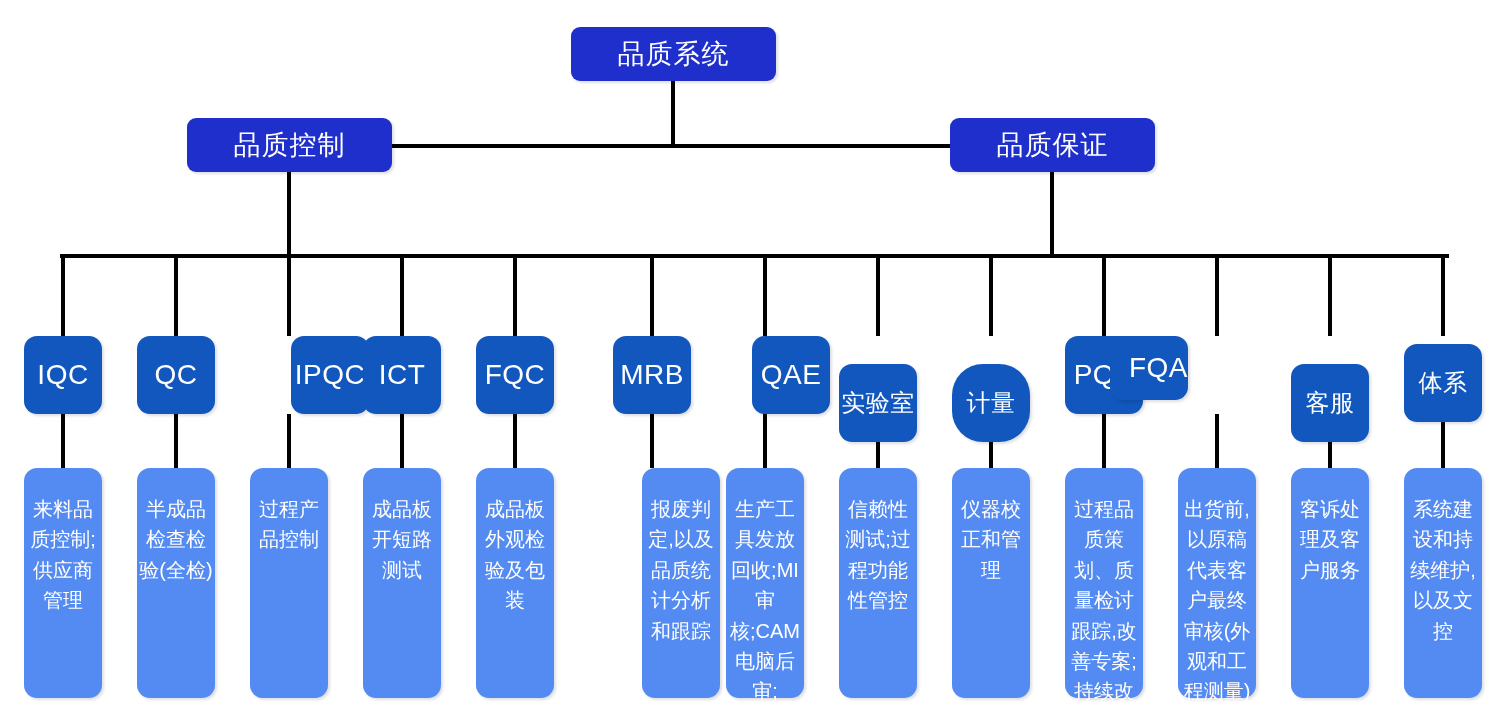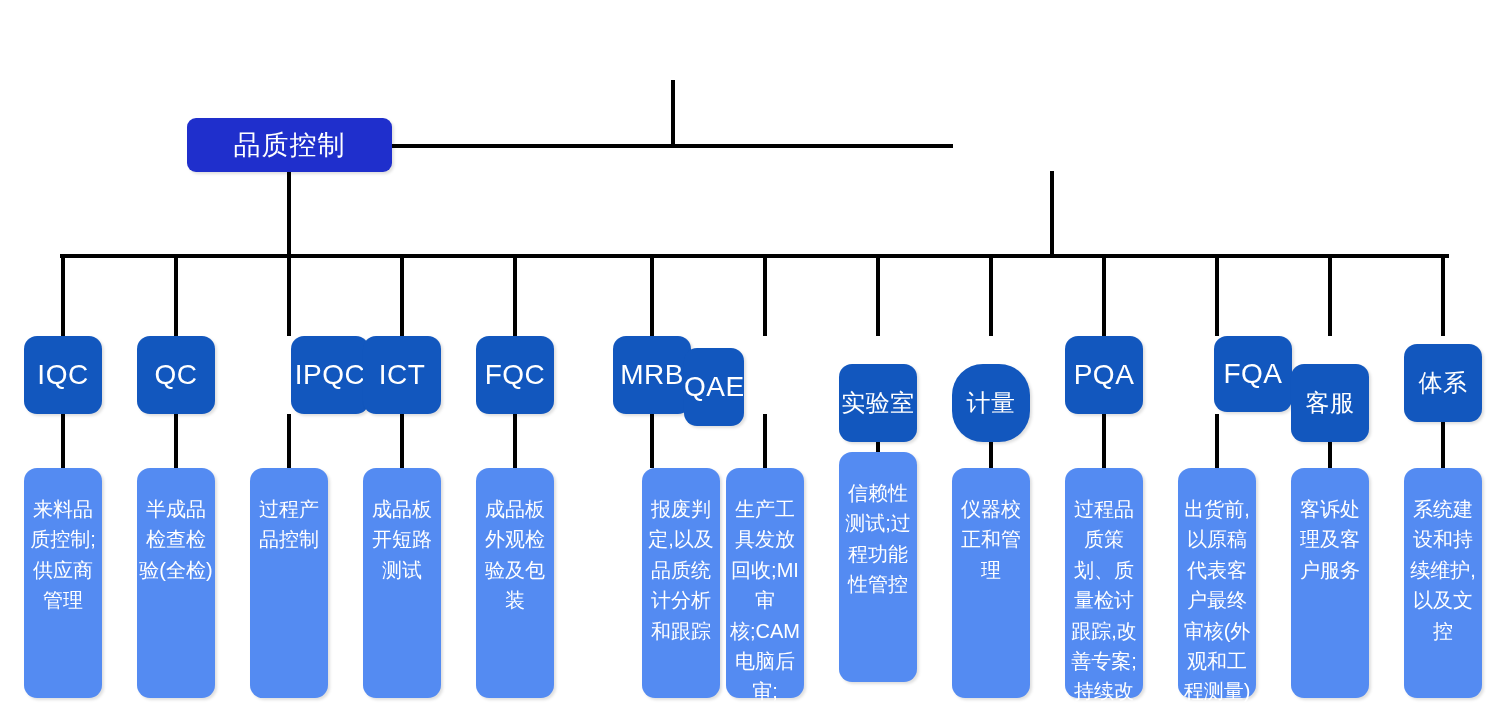--- a/index.html
+++ b/index.html
@@ -121,48 +121,54 @@
       <div class="line line-v" style="left: 650px; top: 414px; width: 4px; height: 54px;"></div>
       <div class="line line-v" style="left: 763px; top: 414px; width: 4px; height: 54px;"></div>
       <div class="line line-v" style="left: 876px; top: 414px; width: 4px; height: 54px;"></div>
       <div class="line line-v" style="left: 989px; top: 414px; width: 4px; height: 54px;"></div>
       <div class="line line-v" style="left: 1102px; top: 414px; width: 4px; height: 54px;"></div>
       <div class="line line-v" style="left: 1215px; top: 414px; width: 4px; height: 54px;"></div>
       <div class="line line-v" style="left: 1328px; top: 414px; width: 4px; height: 54px;"></div>
       <div class="line line-v" style="left: 1441px; top: 414px; width: 4px; height: 54px;"></div>
     </div>
 
+  <div class="node level1" style="left:571px; top:27px; width:205px; height:54px;">
+    <span>品质系统</span>
+  </div>
 
   <div class="node level2" style="left:187px; top:118px; width:205px; height:54px;">
     <span>品质控制</span>
   </div>
 
+  <div class="node level2" style="left:950px; top:118px; width:205px; height:54px;">
+    <span>品质保证</span>
+  </div>
 
   <div id="departments-layer">
       <div class="node level3" style="left: 24px; top: 336px; width: 78px; height: 78px;"><span>IQC</span></div>
       <div class="node level4" style="left: 24px; top: 468px; width: 78px; height: 230px;"><span>来料品质控制;供应商管理</span></div>
       <div class="node level3" style="left: 137px; top: 336px; width: 78px; height: 78px;"><span>QC</span></div>
       <div class="node level4" style="left: 137px; top: 468px; width: 78px; height: 230px;"><span>半成品检查检验(全检)</span></div>
       <div class="node level3" style="left: 250px; top: 336px; width: 78px; height: 78px; margin-left: 41px;"><span>IPQC</span></div>
       <div class="node level4" style="left: 250px; top: 468px; width: 78px; height: 230px;"><span>过程产品控制</span></div>
       <div class="node level3" style="left: 363px; top: 336px; width: 78px; height: 78px;"><span>ICT</span></div>
       <div class="node level4" style="left: 363px; top: 468px; width: 78px; height: 230px;"><span>成品板开短路测试</span></div>
       <div class="node level3" style="left: 476px; top: 336px; width: 78px; height: 78px;"><span>FQC</span></div>
       <div class="node level4" style="left: 476px; top: 468px; width: 78px; height: 230px;"><span>成品板外观检验及包装</span></div>
       <div class="node level3" style="left: 613px; top: 336px; width: 78px; height: 78px;"><span>MRB</span></div>
       <div class="node level4" style="left: 642px; top: 468px; width: 78px; height: 230px;"><span>报废判定,以及品质统计分析和跟踪</span></div>
-      <div class="node level3" style="left: 684px; top: 336px; width: 60px; height: 78px; margin-top: 12px;"><span>QAE</span></div>
+      <div class="node level3" style="left: 752px; top: 336px; width: 78px; height: 78px;"><span>QAE</span></div>
       <div class="node level4" style="left: 726px; top: 468px; width: 78px; height: 230px;"><span>生产工具发放回收;MI审核;CAM电脑后审;</span></div>
       <div class="node level3 cjk" style="left: 839px; top: 336px; width: 78px; height: 78px;"><span>实验室</span></div>
-      <div class="node level4" style="left: 839px; top: 452px; width: 78px; height: 230px;"><span>信赖性测试;过程功能性管控</span></div>
+      <div class="node level4" style="left: 839px; top: 468px; width: 78px; height: 230px;"><span>信赖性测试;过程功能性管控</span></div>
       <div class="node level3 cjk" style="left: 952px; top: 336px; width: 78px; height: 78px; border-radius: 31px;"><span>计量</span></div>
       <div class="node level4" style="left: 952px; top: 468px; width: 78px; height: 230px;"><span>仪器校正和管理</span></div>
       <div class="node level3" style="left: 1065px; top: 336px; width: 78px; height: 78px;"><span>PQA</span></div>
       <div class="node level4" style="left: 1065px; top: 468px; width: 78px; height: 230px;"><span>过程品质策划、质量检讨跟踪,改善专案;持续改善</span></div>
-      <div class="node level3" style="left: 1214px; top: 336px; width: 78px; height: 76px;"><span>FQA</span></div>
+      <div class="node level3" style="left: 1110px; top: 336px; width: 78px; height: 64px; text-align: right;"><span>FQA</span></div>
       <div class="node level4" style="left: 1178px; top: 468px; width: 78px; height: 230px;"><span>出货前,以原稿代表客户最终审核(外观和工程测量)</span></div>
       <div class="node level3 cjk" style="left: 1291px; top: 336px; width: 78px; height: 78px;"><span>客服</span></div>
       <div class="node level4" style="left: 1291px; top: 468px; width: 78px; height: 230px;"><span>客诉处理及客户服务</span></div>
       <div class="node level3 cjk" style="left: 1404px; top: 316px; width: 78px; height: 78px;"><span>体系</span></div>
       <div class="node level4" style="left: 1404px; top: 468px; width: 78px; height: 230px;"><span>系统建设和持续维护,以及文控</span></div>
     </div>
 
 </div>
 
 </body></html>

